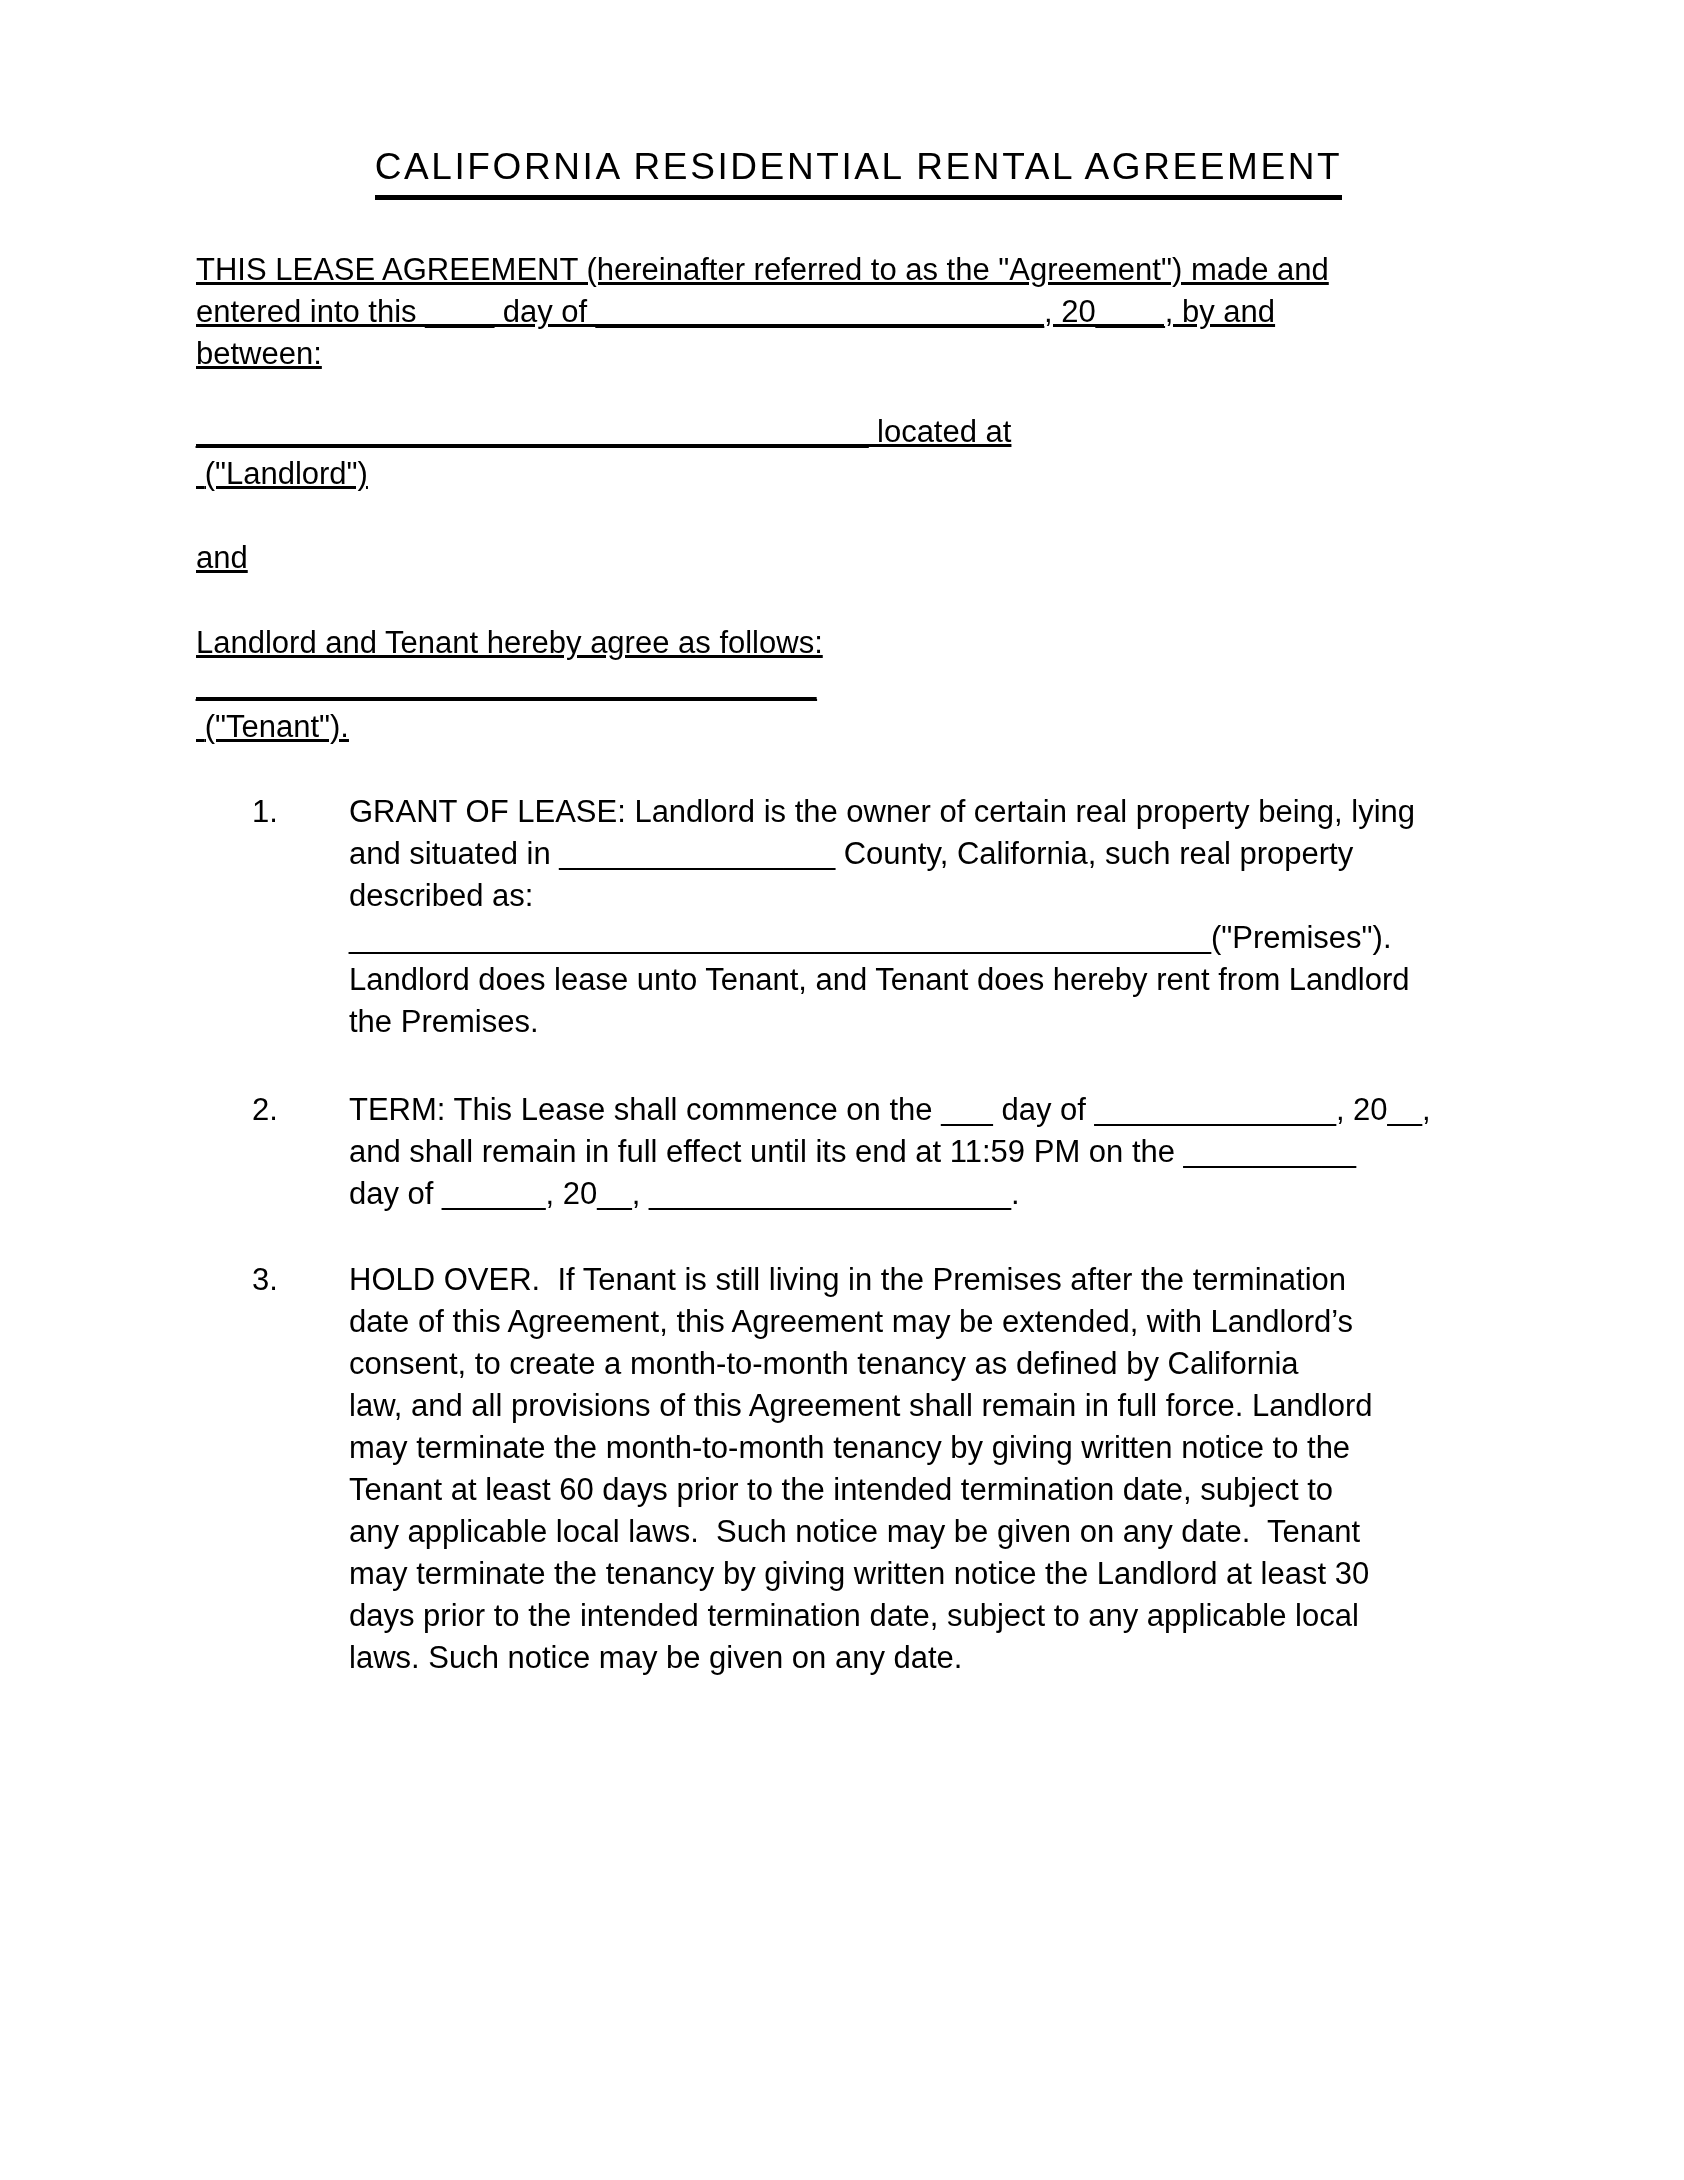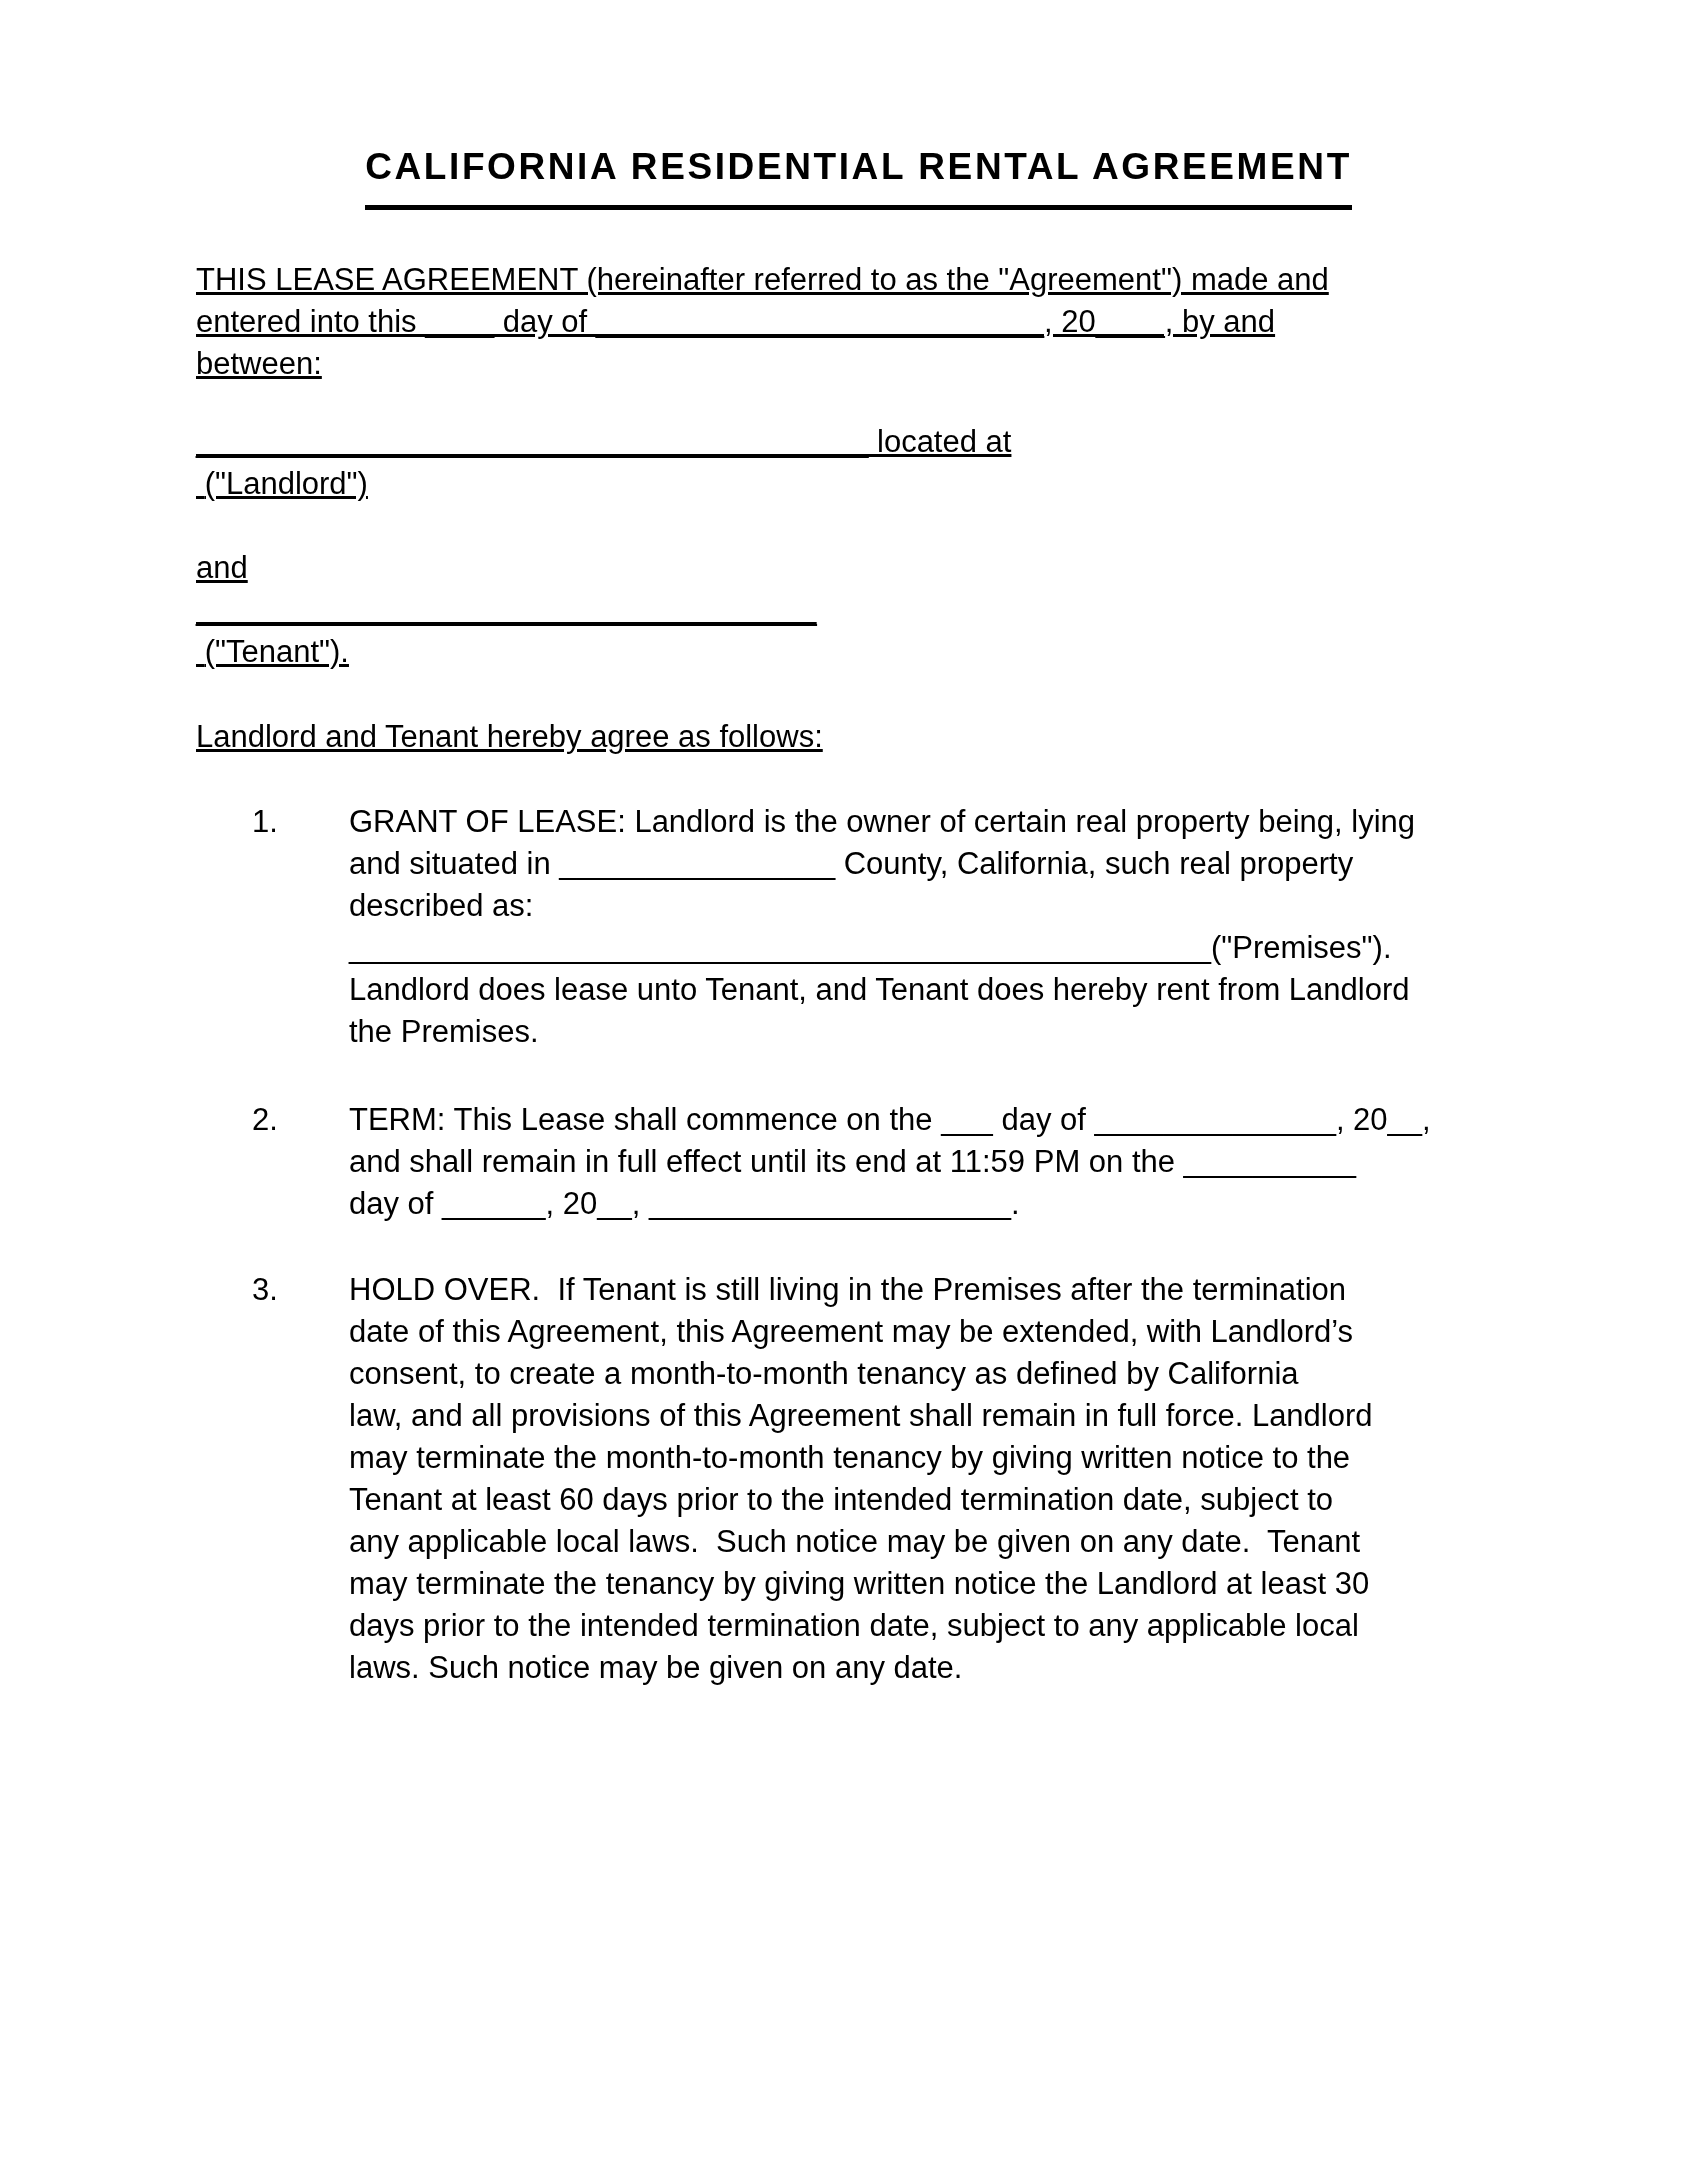--- a/index.html
+++ b/index.html
@@ -18,25 +18,25 @@
   .content {
     padding: 0 200px 0 196px;
   }
   .title-wrap {
     text-align: center;
     margin-top: 145px;
   }
   .doc-title {
     display: inline-block;
     font-size: 37px;
-    font-weight: bold;
+    font-weight: normal;
     letter-spacing: 2.6px;
     line-height: 44px;
     border-bottom: 5.1px solid #000;
-    padding-bottom: 16px;
+    padding-bottom: 6px;
     white-space: nowrap;
     margin-left: 36px;
   }
   .block { white-space: pre-wrap; text-decoration: underline; }
   .intro        { margin-top: 49px; }
   .landlord-blk { margin-top: 36px; }
   .address-blk  { margin-top: 33px; }
   .caption-row  { position: relative; margin-top: 6.8px; white-space: pre-wrap; }
   .caption-right { position: absolute; left: 779px; top: 0; white-space: pre; }
   .and-blk      { margin-top: 42px; }
@@ -74,24 +74,24 @@
     <div class="block intro">THIS LEASE AGREEMENT (hereinafter referred to as the "Agreement") made and
 entered into this ____ day of __________________________, 20____, by and
 between:</div>
 
     <div class="block landlord-blk">_______________________________________ located at
  ("Landlord")</div>
 
 
     <div class="block and-blk">and</div>
 
+    <div class="block agree-blk">Landlord and Tenant hereby agree as follows:</div>
+
     <div class="block tenant-blk">____________________________________
  ("Tenant").</div>
-
-    <div class="block agree-blk">Landlord and Tenant hereby agree as follows:</div>
 
     <div class="clause clause-1">
       <span class="clause-num">1.</span>
       <div class="clause-body">GRANT OF LEASE: Landlord is the owner of certain real property being, lying
 and situated in ________________ County, California, such real property
 described as:
 __________________________________________________("Premises").
 Landlord does lease unto Tenant, and Tenant does hereby rent from Landlord
 the Premises.</div>
     </div>

